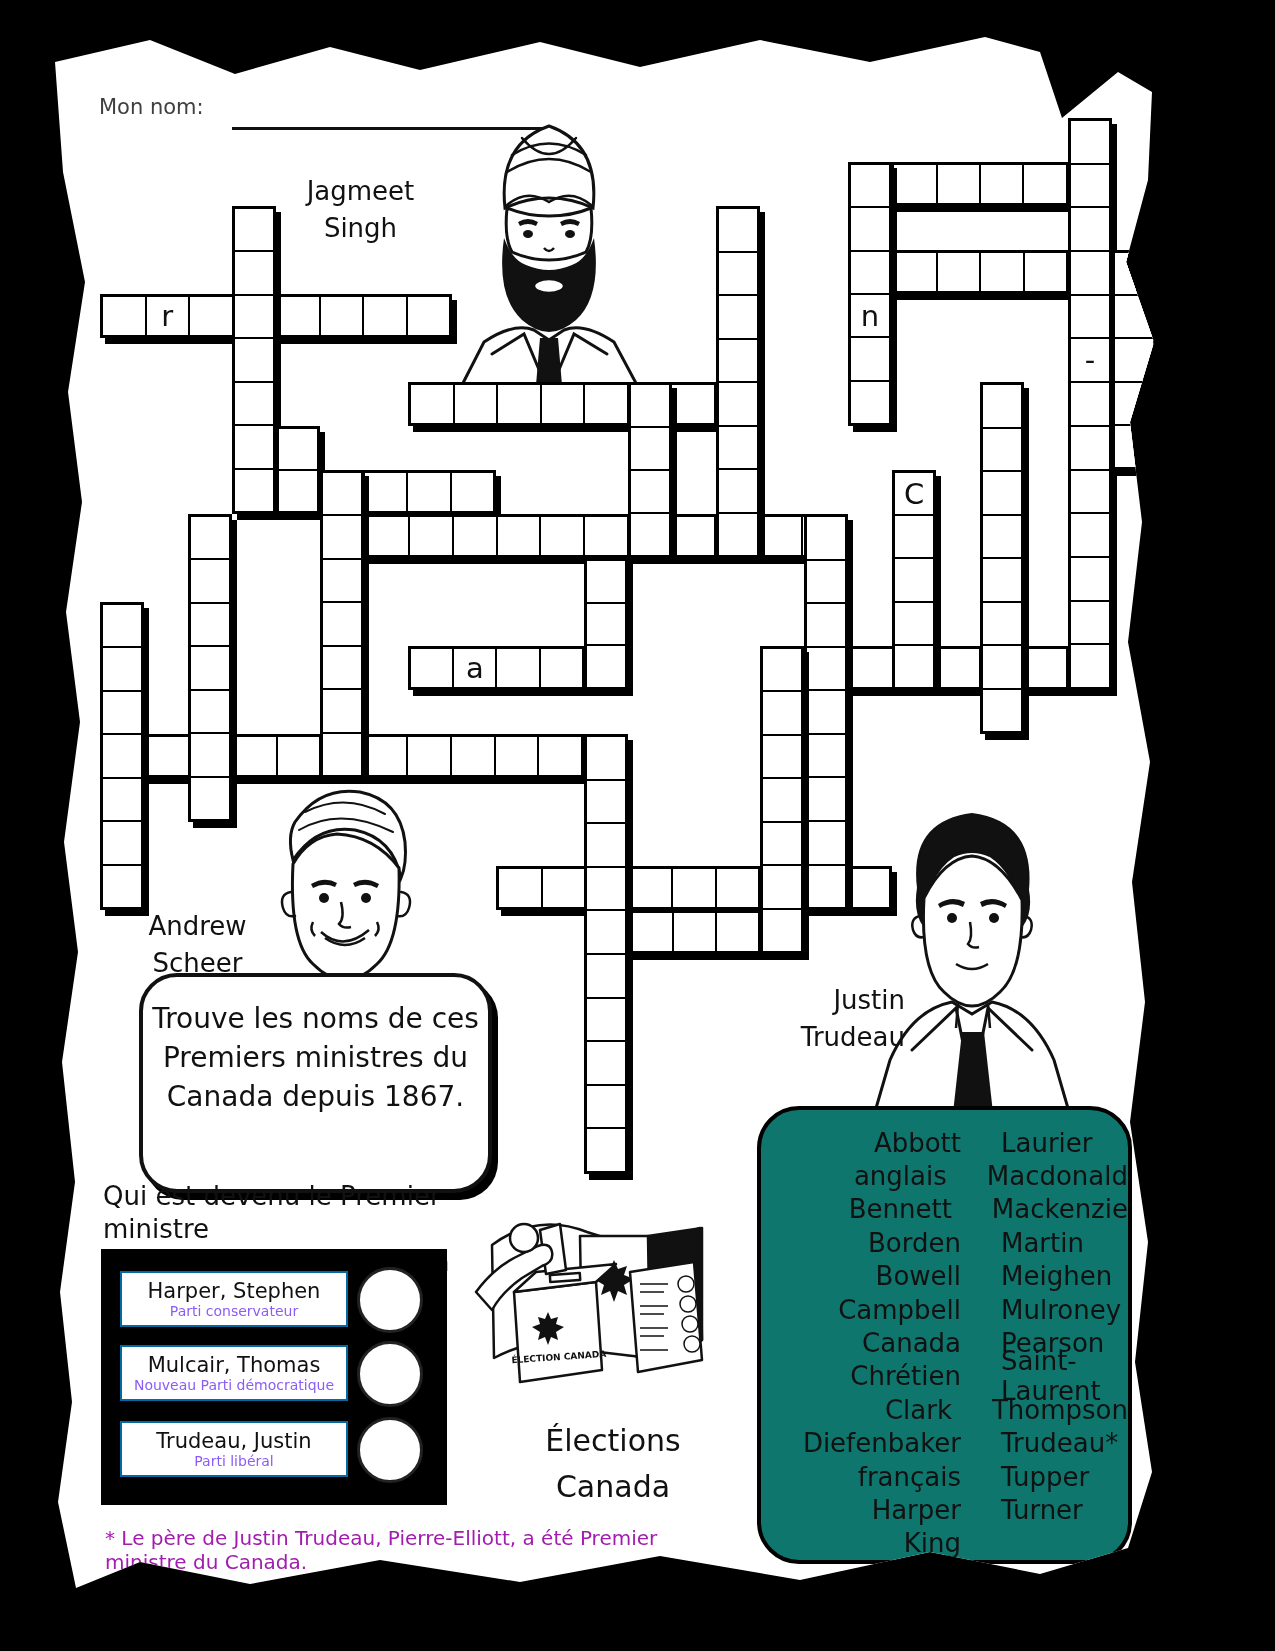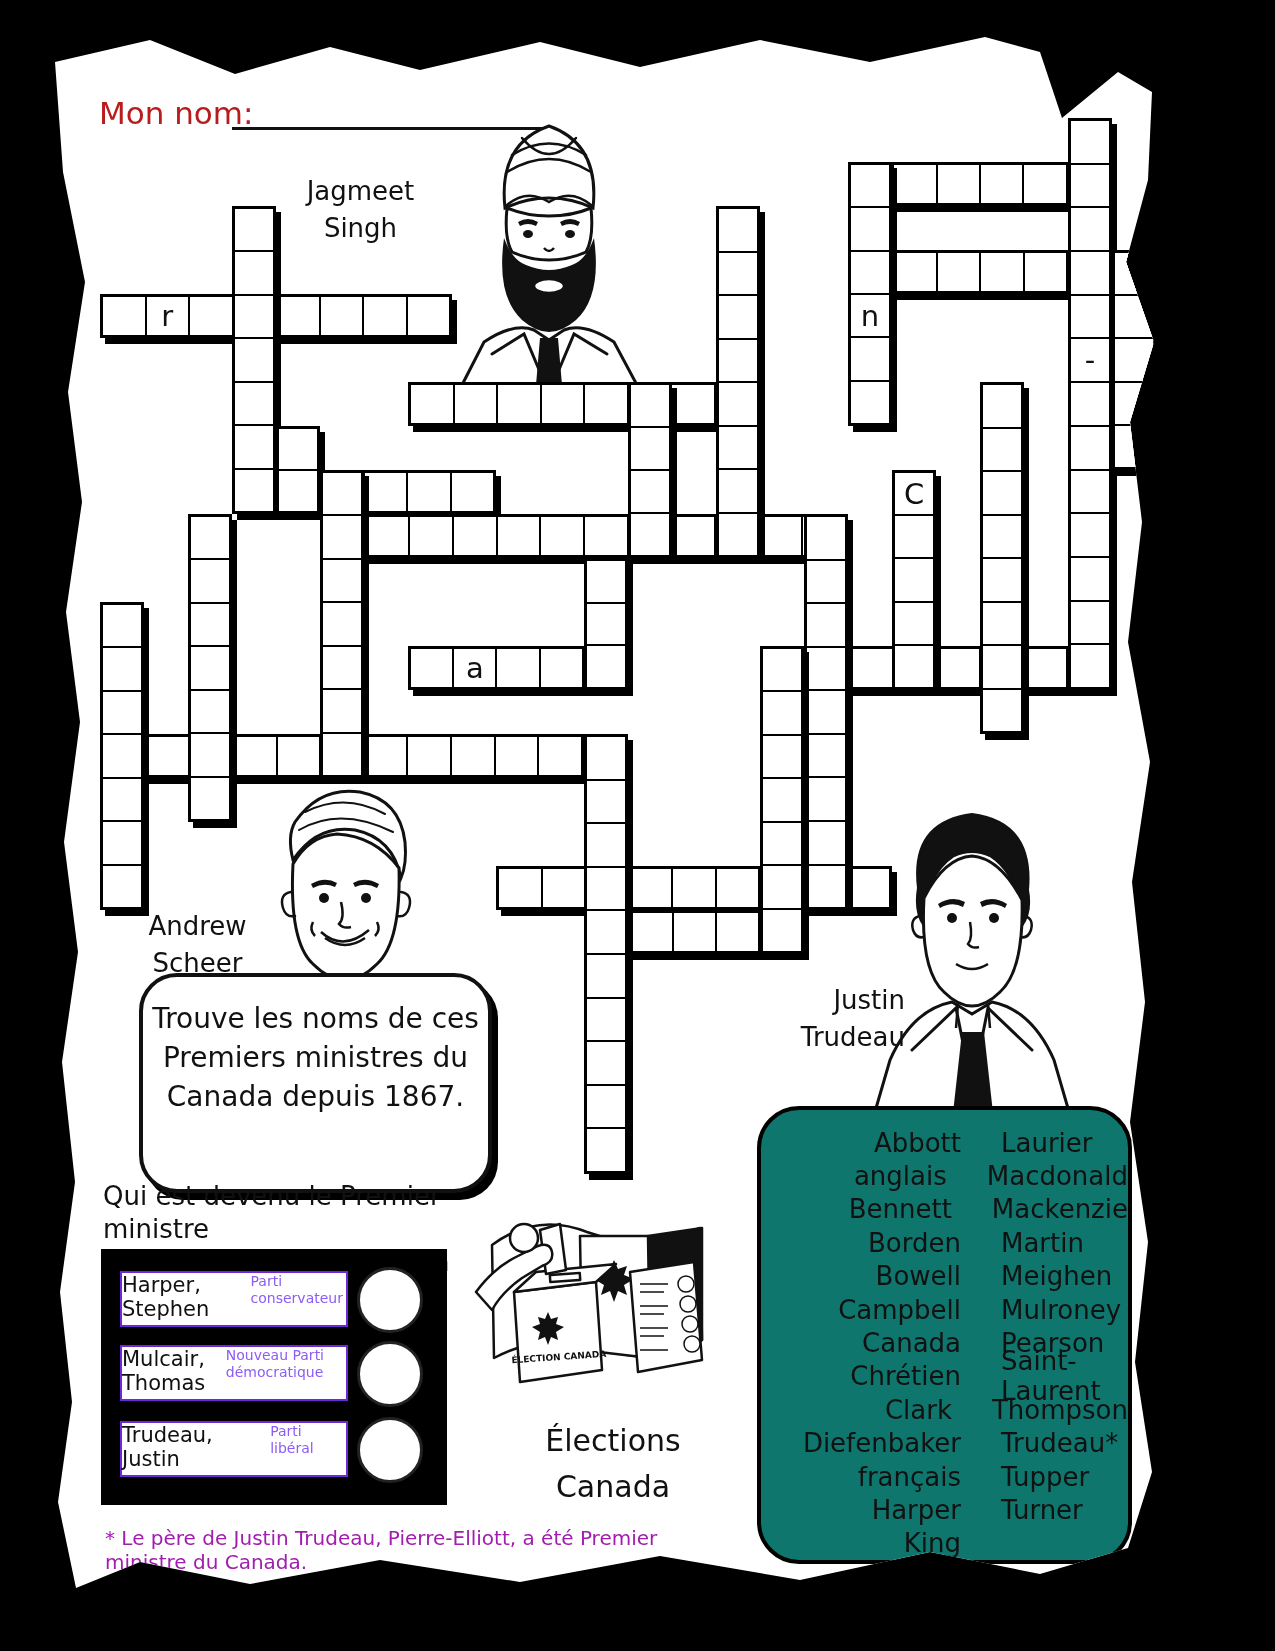--- a/index.html
+++ b/index.html
@@ -22,32 +22,32 @@
          display:flex;box-sizing:border-box;z-index:3;}
   .strip.h{flex-direction:row;}
   .strip.v{flex-direction:column;}
   .cell{flex:1 1 0;box-sizing:border-box;display:flex;align-items:center;justify-content:center;
         font-size:29px;color:#111;background:#fff;}
   .strip.h .cell{border-right:2px solid #000;}
   .strip.h .cell:last-child{border-right:none;}
   .strip.v .cell{border-bottom:2px solid #000;}
   .strip.v .cell:last-child{border-bottom:none;}
   
-  .name-label{font-size:31px;color:#b91c1c;}
+  .name-label{font-size:21px;color:#404040;}
   .name-line{height:3px;background:#111;}
   .port-label{font-size:26px;line-height:37px;text-align:center;color:#111;}
   
   .bubble{border:4px solid #111;border-radius:38px;background:#fff;box-shadow:6px 7px 0 #000;
           text-align:center;z-index:6;}
   .bubble div{font-size:28px;line-height:39px;color:#111;}
   .question{font-size:26px;line-height:33px;color:#111;z-index:6;}
   
   .opt-panel{background:#000;z-index:6;}
-  .opt-box{position:absolute;left:19px;width:228px;height:56px;background:#fff;border:2px solid #6d28d9;
-           box-sizing:border-box;text-align:left;display:flex;flex-direction:row;justify-content:center;}
+  .opt-box{position:absolute;left:19px;width:228px;height:56px;background:#fff;border:2px solid #0369a1;
+           box-sizing:border-box;text-align:center;display:flex;flex-direction:column;justify-content:center;}
   .opt-name{font-size:21px;color:#111;line-height:24px;}
   .opt-party{font-size:14px;color:#8b5cf6;line-height:17px;}
   .opt-circle{position:absolute;left:256px;width:66px;height:66px;border-radius:50%;
               background:#fff;border:3px solid #222;box-sizing:border-box;}
   
   .word-panel{border:4px solid #000;border-radius:42px;background:#0f766e;z-index:6;box-sizing:border-box;}
   .word-row{display:flex;height:33.4px;align-items:center;}
   .word-left{width:200px;text-align:right;padding-right:22px;font-size:26px;color:#111;}
   .word-right{flex:1;text-align:left;padding-left:18px;font-size:26px;color:#111;}
   .footnote{font-size:20px;color:#a21caf;z-index:6;}

